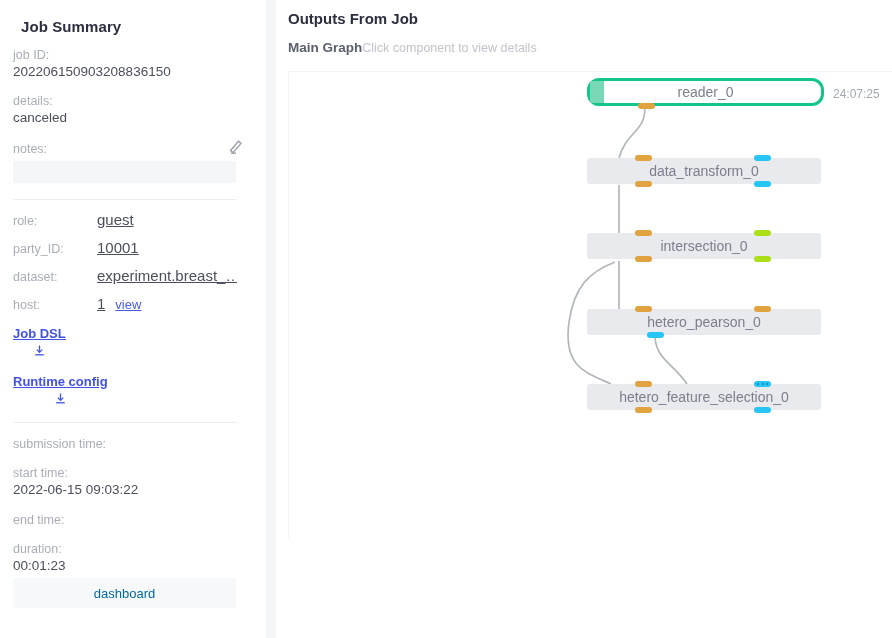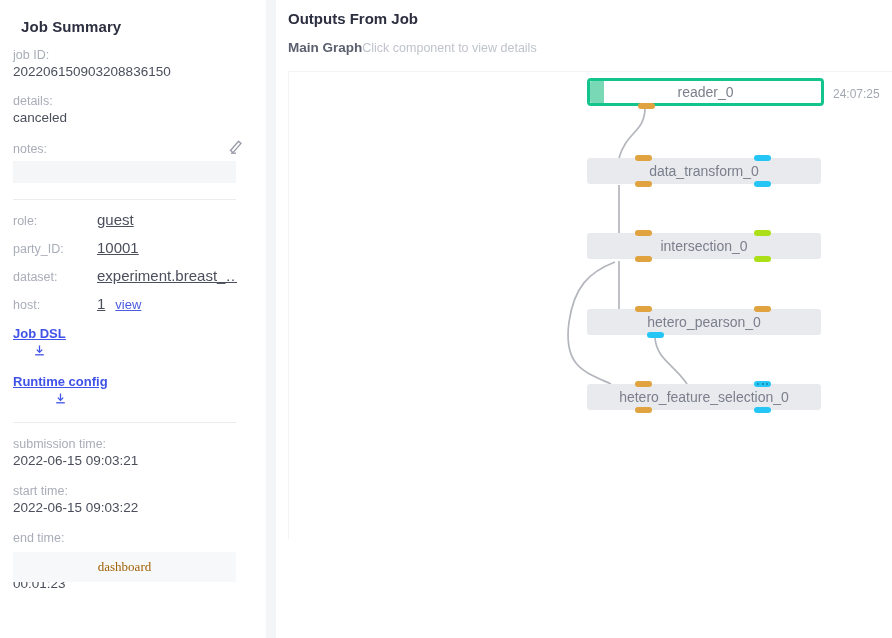--- a/index.html
+++ b/index.html
@@ -55,23 +55,23 @@
     display: inline-flex; align-items: center; gap: 3px;
     color: #4152e8; font-size: 13px; font-weight: bold;
     text-decoration: underline; cursor: pointer; margin-top: 14px; flex-direction: column;
   }
   .dl-link .lbl { text-decoration: underline; }
 
   .times { margin-top: 6px; }
   .time-group { margin-top: 13px; }
 
   .dash-btn {
-    position: absolute; left: 13px; top: 552px; width: 223px; height: 30px;
-    background: #f7f8fa; border: none; color: #a16207; font-size: 13px;
-    font-family: Liberation Serif, serif; cursor: pointer;
+    position: absolute; left: 13px; top: 578px; width: 223px; height: 30px;
+    background: #f7f8fa; border: none; color: #0369a1; font-size: 13px;
+    font-family: Liberation Sans, sans-serif; cursor: pointer;
     display: flex; align-items: center; justify-content: center;
   }
 
   
   #main { position: absolute; left: 276px; top: 0; right: 0; height: 539px; background:#fff; }
   .main-title {
     font-size: 15px; font-weight: bold; color: #2c2f3f;
     margin: 0; padding: 10px 0 0 12px;
   }
   .subbar { display: flex; align-items: baseline; padding: 13px 0 0 12px; }
@@ -84,21 +84,21 @@
     background: #ffffff; overflow: hidden;
   }
   #graph { position: absolute; left: 0; top: 0; width: 604px; height: 567px; }
 
   .node {
     position: absolute; height: 26px; background: #e9eaee; border-radius: 3px;
     display: flex; align-items: center; justify-content: center;
     font-size: 14px; color: #7a7f8c; cursor: pointer; user-select: none;
   }
   .node.running {
-    background: #ffffff; border: 3px solid #13c58c; border-radius: 4px;
+    background: #ffffff; border: 3px solid #13c58c; border-radius: 12px;
     color: #7a7f8c; height: 28px;
   }
   .node .accent {
     position: absolute; left: 0; top: 0; bottom: 0; width: 14px;
     background: #79d8b6; border-radius: 2px 0 0 2px;
   }
   .port {
     position: absolute; width: 17px; height: 6px; border-radius: 3px;
   }
   .port.orange { background: #e0a33f; }
@@ -185,21 +185,20 @@
           </svg>
         </span>
       </span>
     </div>
 
     <div class="hr" style="margin-top:14px;"></div>
 
     <div class="times">
       <div class="time-group">
         <div class="kv-label">submission time:</div>
-        <div class="kv-value">2022-06-15 09:03:21</div>
       </div>
       <div class="time-group">
         <div class="kv-label">start time:</div>
         <div class="kv-value">2022-06-15 09:03:22</div>
       </div>
       <div class="time-group">
         <div class="kv-label">end time:</div>
       </div>
       <div class="time-group">
         <div class="kv-label">duration:</div>

